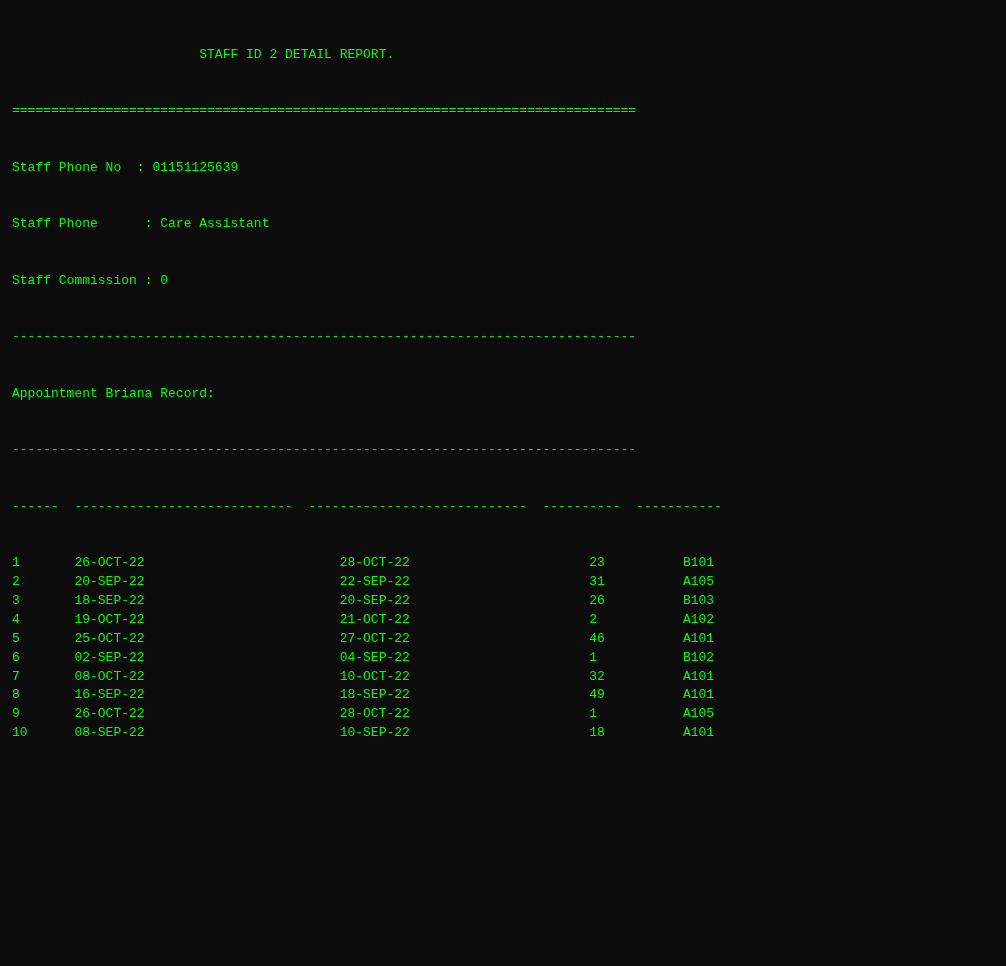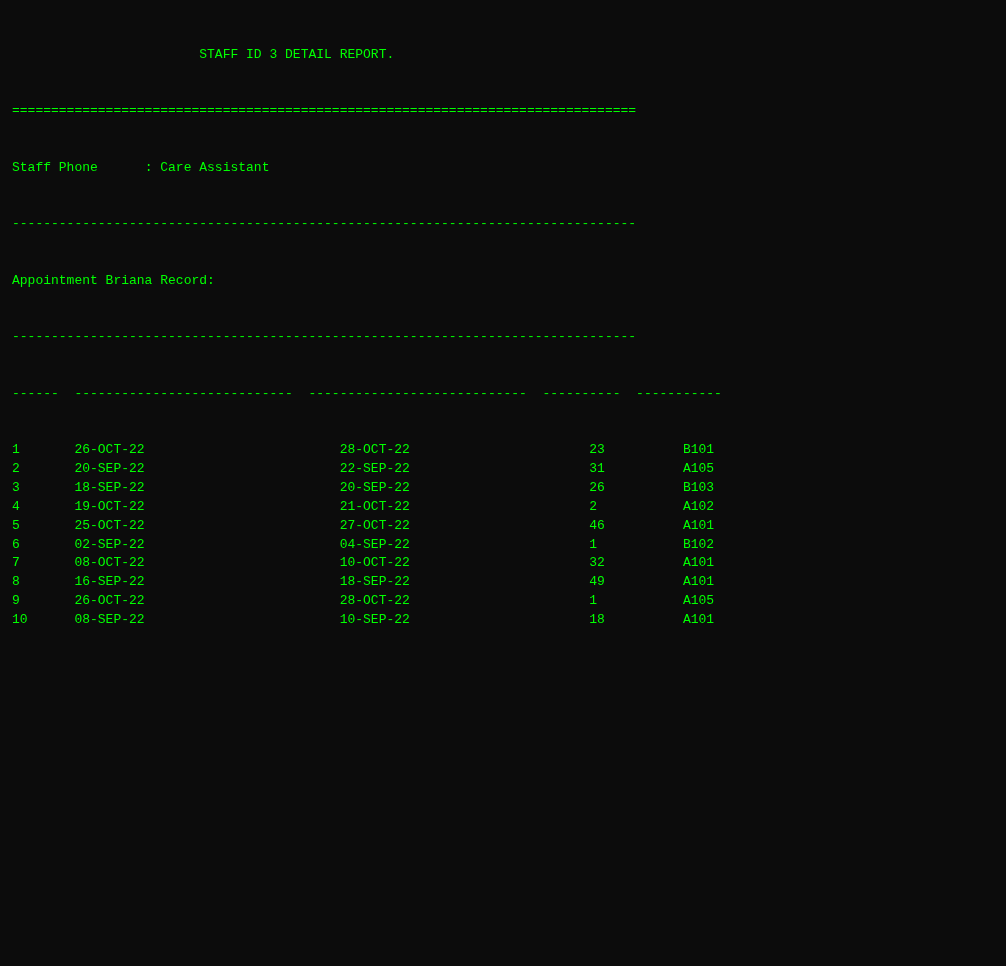--- a/index.html
+++ b/index.html
@@ -19,21 +19,23 @@
     }
     .report-container {
       white-space: pre;
       line-height: 1.45;
     }
   </style>
 </head>
 <body>
 
 <div class="report-container">
-  <div>                        STAFF ID 3 DETAIL REPORT.</div>
+  <div>                        STAFF ID 2 DETAIL REPORT.</div>
   <div>================================================================================</div>
+  <div><span>Staff Phone No  </span><span>: 01151125639</span></div>
   <div><span>Staff Phone      </span><span>: Care Assistant</span></div>
+  <div><span>Staff Commission </span><span>: 0</span></div>
   <div>--------------------------------------------------------------------------------</div>
   <div>Appointment Briana Record:</div>
   <div>--------------------------------------------------------------------------------</div>
   <div>------  ----------------------------  ----------------------------  ----------  -----------</div>
   <div id="table-rows"><div>1       26-OCT-22                         28-OCT-22                       23          B101</div><div>2       20-SEP-22                         22-SEP-22                       31          A105</div><div>3       18-SEP-22                         20-SEP-22                       26          B103</div><div>4       19-OCT-22                         21-OCT-22                       2           A102</div><div>5       25-OCT-22                         27-OCT-22                       46          A101</div><div>6       02-SEP-22                         04-SEP-22                       1           B102</div><div>7       08-OCT-22                         10-OCT-22                       32          A101</div><div>8       16-SEP-22                         18-SEP-22                       49          A101</div><div>9       26-OCT-22                         28-OCT-22                       1           A105</div><div>10      08-SEP-22                         10-SEP-22                       18          A101</div></div>
 </div>
 
 </body></html>

